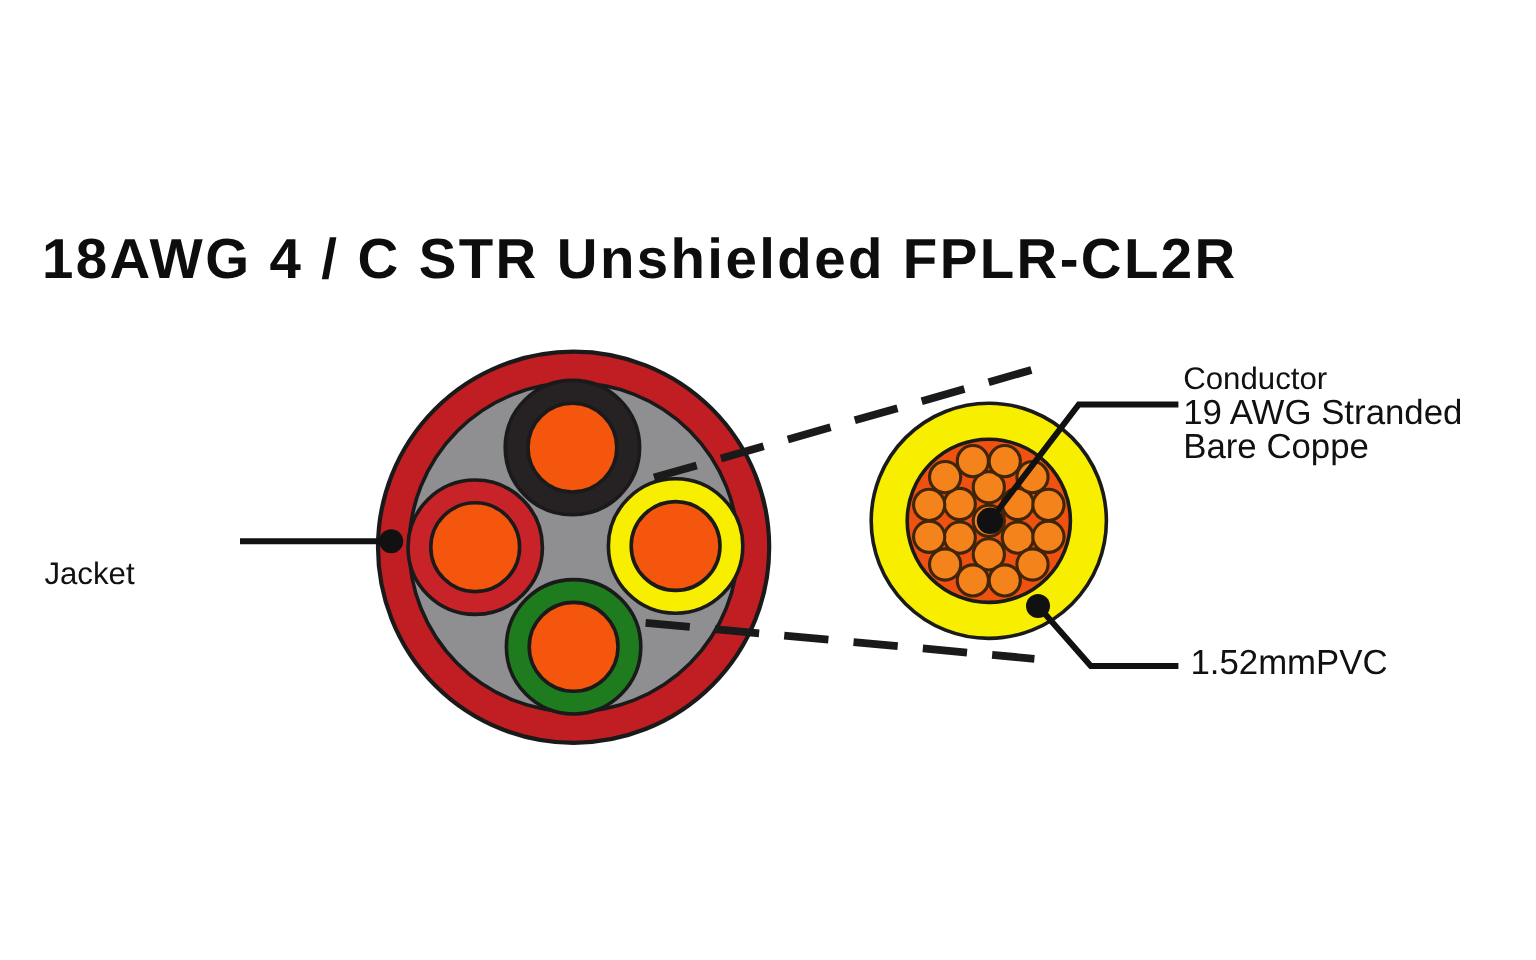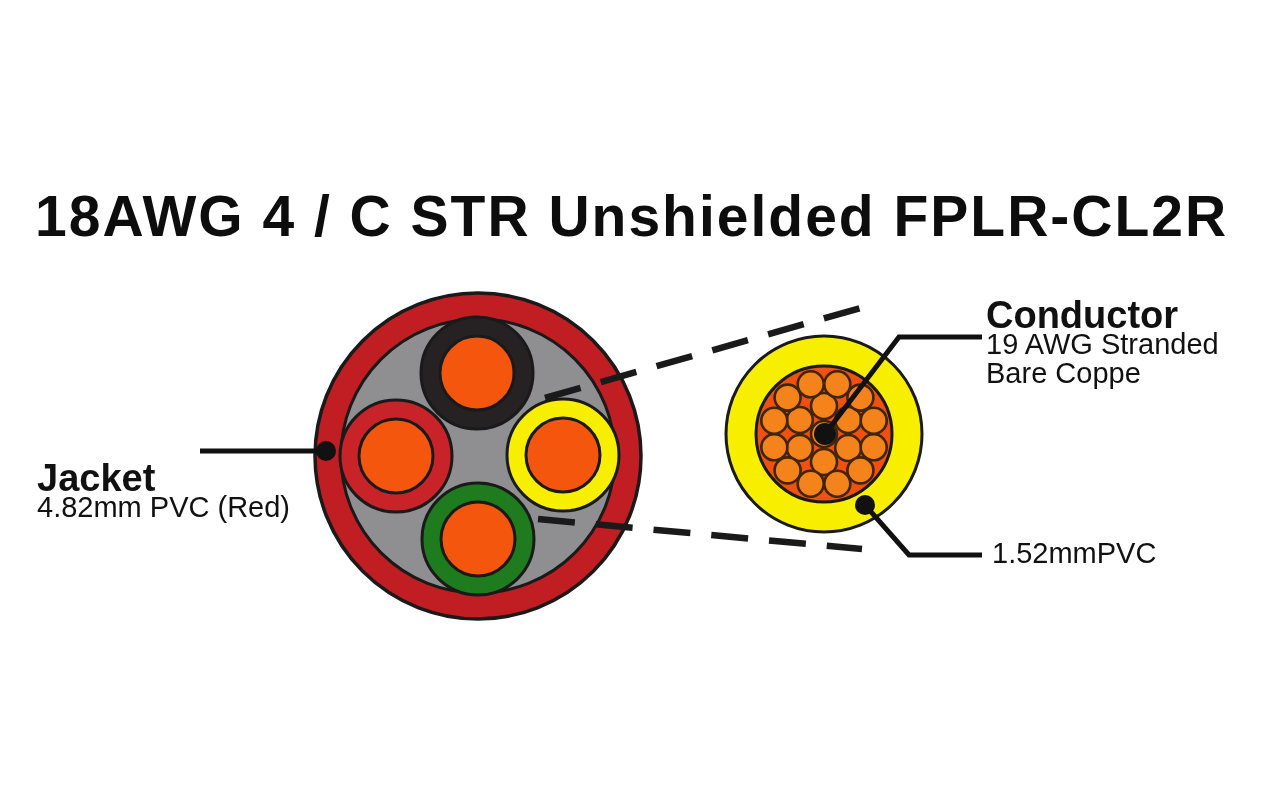--- a/index.html
+++ b/index.html
@@ -2,35 +2,35 @@
 <html><head>
 <meta charset="utf-8">
 <style>
   * { margin: 0; padding: 0; box-sizing: border-box; }
   html, body { width: 1280px; height: 800px; overflow: hidden; }
   body { background: #ffffff; font-family: "Liberation Sans", sans-serif; color: #111111; }
   .stage { position: absolute; inset: 0; width: 1280px; height: 800px; background: #ffffff; }
 
   .page-title {
     position: absolute; left: 35px; top: 192px;
-    font-size: 57px; line-height: 48px; font-weight: bold;
+    font-size: 47px; line-height: 48px; font-weight: bold;
     letter-spacing: 2px; color: #0d0d0d; white-space: nowrap;
   }
 
   .diagram-svg { position: absolute; left: 0; top: 0; width: 1280px; height: 800px; }
 
   .outlined { stroke: #1a1a1a; stroke-width: 3; }
   .jacket-outline { stroke: #1a1a1a; stroke-width: 3.5; }
   .strand { stroke: #402508; stroke-width: 2.6; }
   .leader { stroke: #111111; stroke-width: 5; fill: none; }
   .leader-dot { fill: #111111; stroke: none; }
   .dashed { stroke: #1a1a1a; stroke-width: 6.5; stroke-dasharray: 37 21; fill: none; }
 
   .label { position: absolute; font-size: 29px; line-height: 29px; color: #111111; white-space: nowrap; }
-  .label .label-title { font-weight: bold; font-size: 38px; }
+  .label .label-title { font-weight: normal; font-size: 26px; }
   .label-jacket { left: 37px; top: 464px; }
   .label-conductor { left: 986px; top: 301px; }
   .label-dielectric { left: 992px; top: 539px; }
 </style>
 </head>
 <body>
 
 <div class="stage">
 
   <div class="page-title">18AWG 4 / C STR Unshielded FPLR-CL2R</div>
@@ -104,21 +104,20 @@
     </g>
 
     <g>
       <polyline class="leader" points="865,505 909,555 982,555"></polyline>
       <circle class="leader-dot" cx="865" cy="505" r="10"></circle>
     </g>
   </svg>
 
   <div class="label label-jacket">
     <div class="label-title">Jacket</div>
-    <div>4.82mm PVC (Red)</div>
   </div>
 
   <div class="label label-conductor">
     <div class="label-title">Conductor</div>
     <div>19 AWG Stranded</div>
     <div>Bare Coppe</div>
   </div>
 
   <div class="label label-dielectric">
     <div>1.52mmPVC</div>

